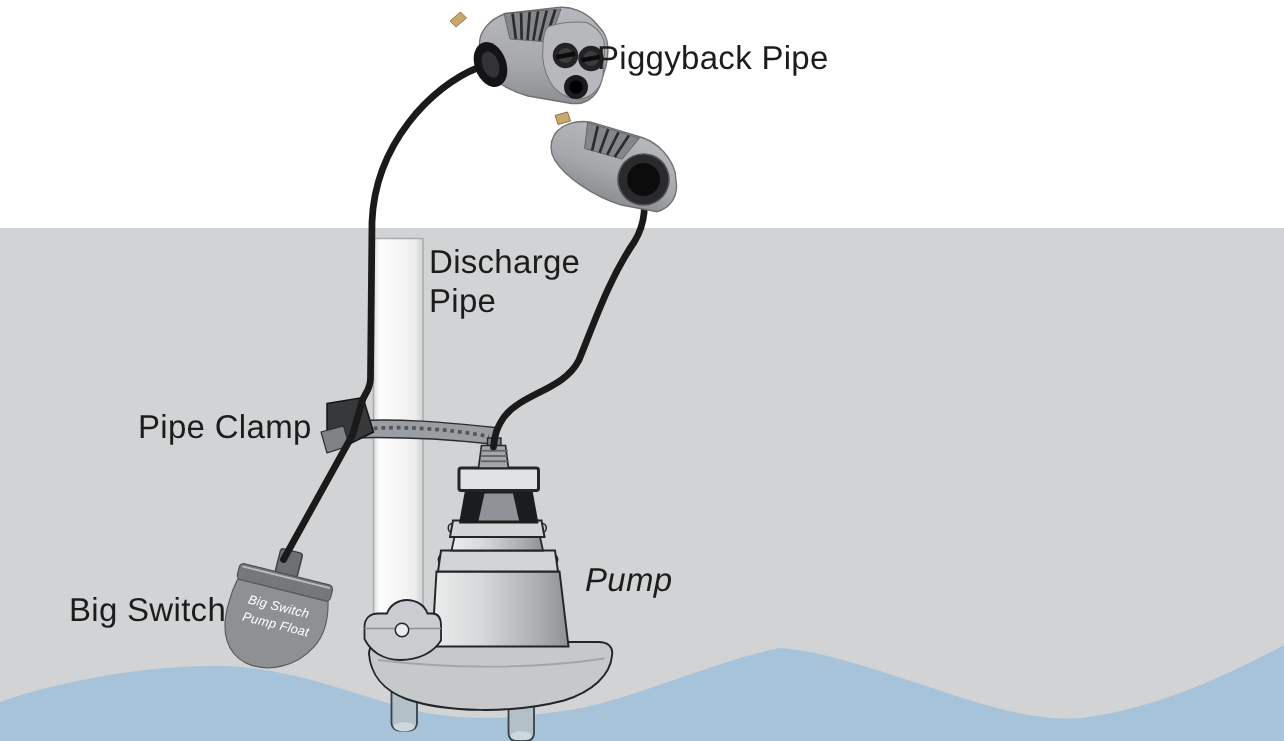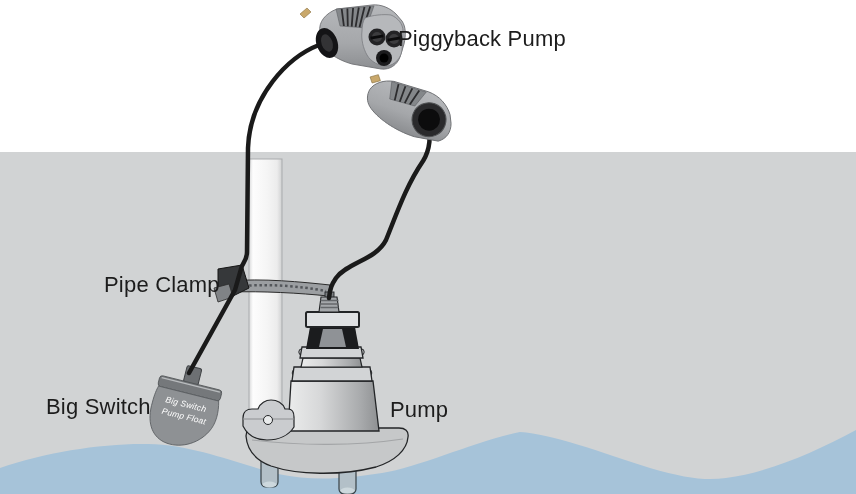--- a/index.html
+++ b/index.html
@@ -170,22 +170,24 @@
         <polygon points="20,3 56,1 50,18 24,20" fill="#84878a" stroke="#55575a" stroke-width="0.5"></polygon>
         <path d="M27.2,3 L29.2,19.6 M34.4,2.6 L34.4,19.2 M41.6,2.2 L39.6,18.8 M48.8,1.8 L44.8,18.4" stroke="#2c2c2e" stroke-width="1.8"></path>
       </g>
       <g>
         <circle cx="68" cy="26" r="17" fill="#2a2a2c" stroke="#505254" stroke-width="1"></circle>
         <circle cx="68" cy="26" r="11" fill="#0c0c0d"></circle>
       </g>
     </g>
   </svg>
 
-  <div class="label" style="left:398px;top:26px;">Piggyback Pump</div>
+  <div class="label" style="left:398px;top:26px;">Piggyback Pipe</div>
 
 
+  <div class="label" style="left:286px;top:162px;">Discharge
+Pipe</div>
 
-  <div class="label" style="left:92px;top:272px;margin-left:12px;">Pipe Clamp</div>
+  <div class="label" style="left:92px;top:272px;">Pipe Clamp</div>
 
   <div class="label" style="left:46px;top:394px;">Big Switch</div>
 
-  <div class="label" style="left:390px;top:397px;">Pump</div>
+  <div class="label" style="left:390px;top:374px;font-style:italic;">Pump</div>
 </div>
 
 </body></html>

